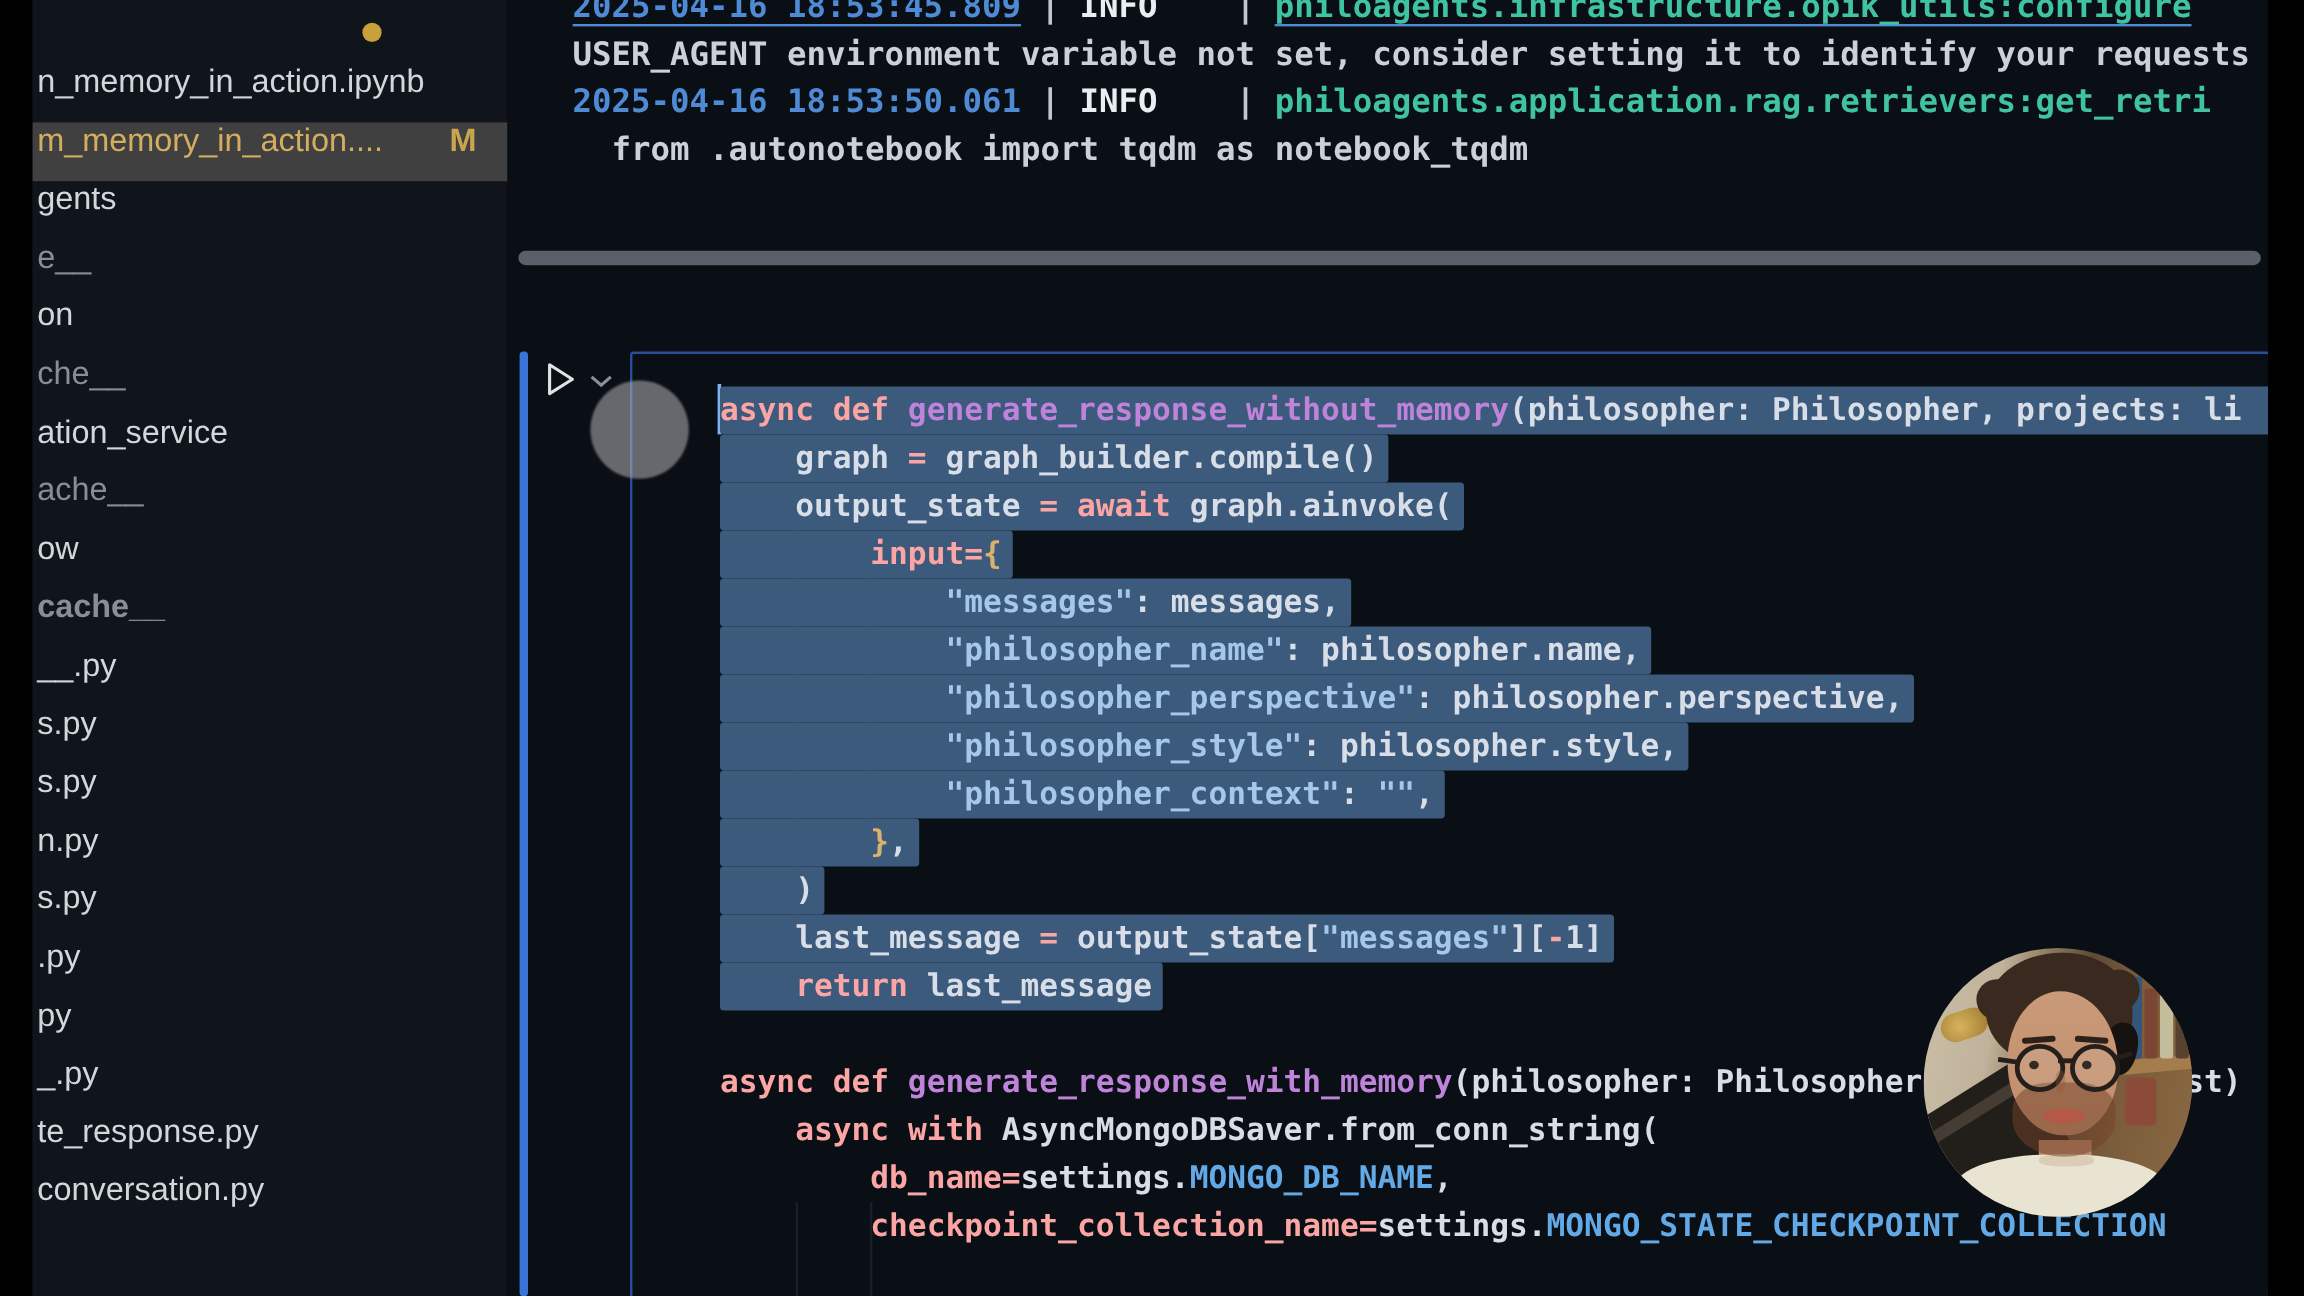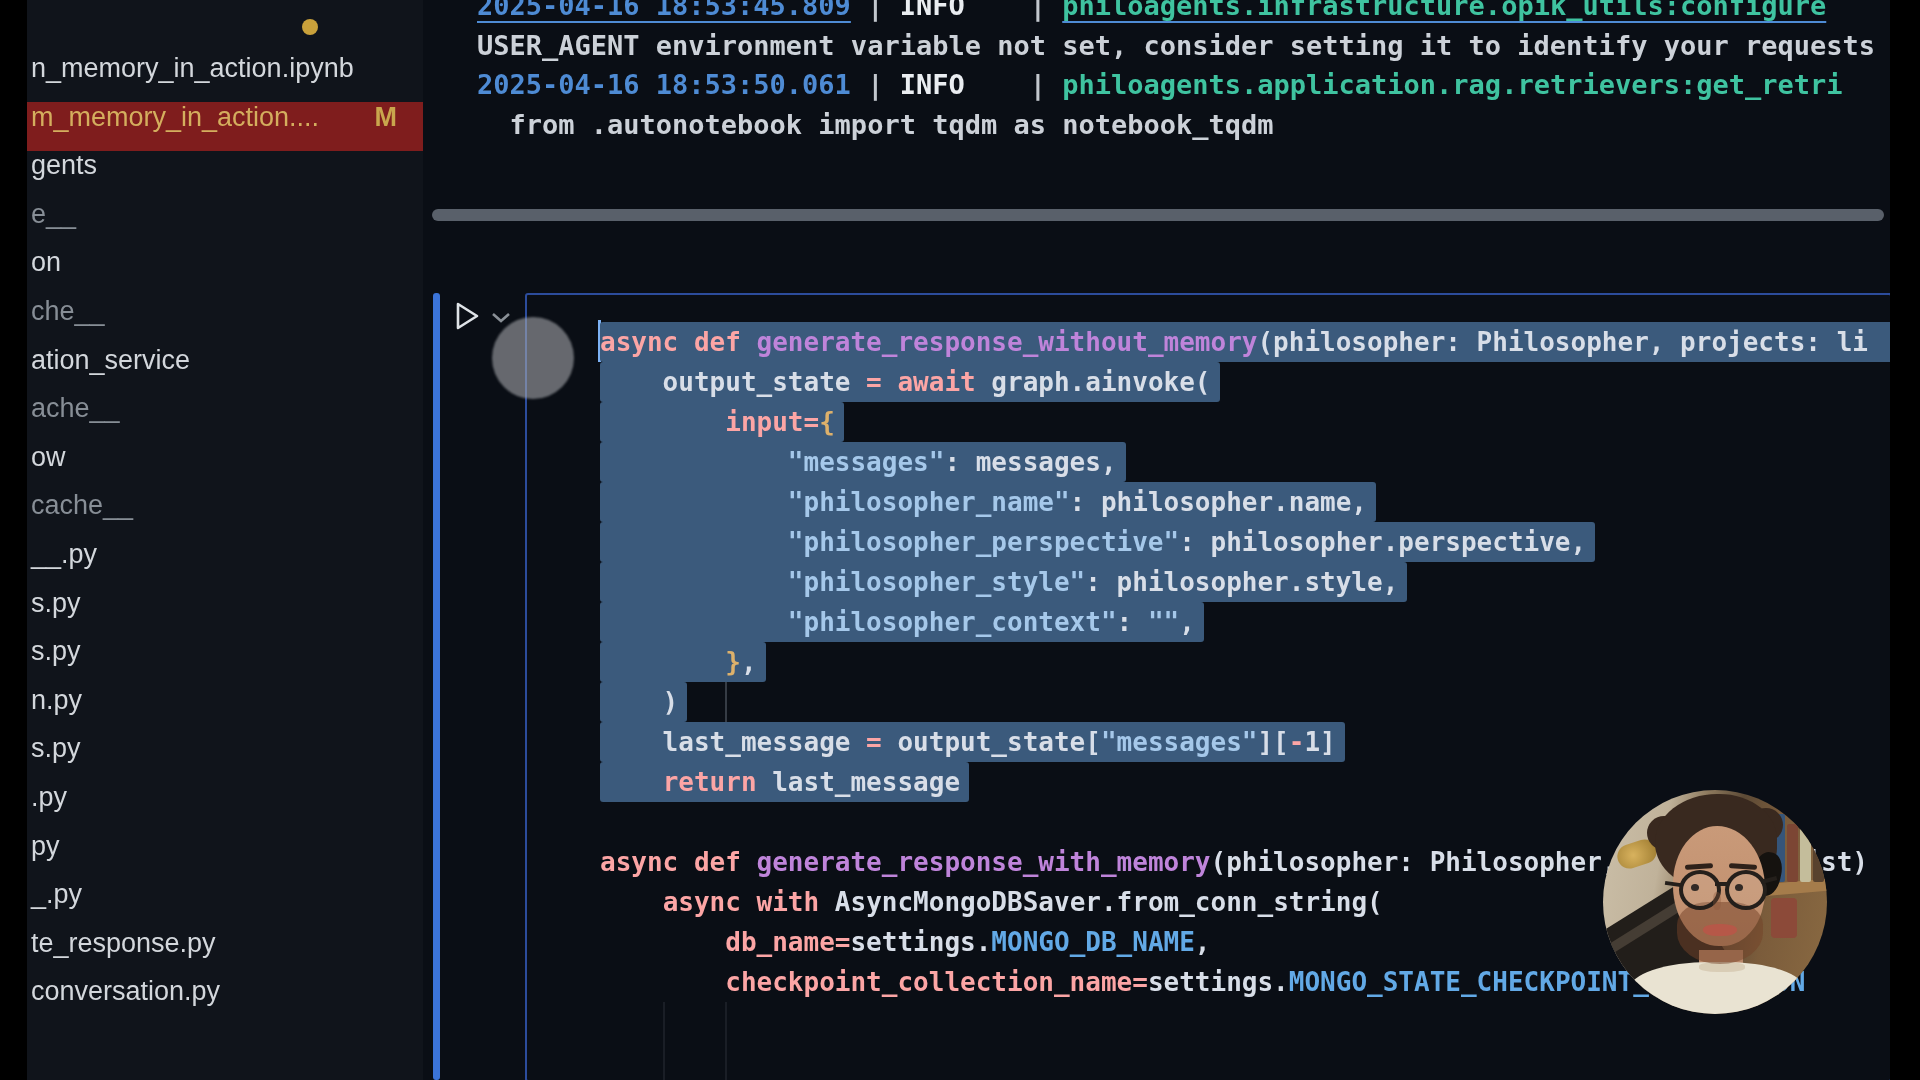--- a/index.html
+++ b/index.html
@@ -3,21 +3,21 @@
 <meta charset="utf-8">
 <style>
   html,body{margin:0;padding:0;background:#000;width:1920px;height:1080px;overflow:hidden;}
   body{position:relative;font-family:"DejaVu Sans Mono","Liberation Mono",monospace;}
 
   
   #sidebar{position:absolute;left:27px;top:0;width:396px;height:1080px;background:#10141b;overflow:hidden;}
   .sb-item{position:absolute;left:0;right:0;height:49px;display:flex;
            font-family:"Liberation Sans",sans-serif;font-size:27px;color:#d3d7dc;padding-left:4px;white-space:nowrap;}
   .sb-item.dim{color:#878e96;}
-  .sb-item.selected{background:#7f1d1d;color:#d4ae5e;}
+  .sb-item.selected{background:#404040;color:#d4ae5e;}
   .sb-badge{position:absolute;right:26px;color:#c9a64d;font-weight:bold;}
   #sb-dot{position:absolute;left:275px;top:19px;width:16px;height:16px;border-radius:50%;background:#c9a13b;}
 
   
   #editor{position:absolute;left:423px;top:0;width:1467px;height:1080px;background:#0a0e15;overflow:hidden;}
 
   #log{position:absolute;left:54px;top:-14px;width:1412px;overflow:hidden;}
   .log-line{height:39.5px;line-height:39.5px;font-size:27px;font-weight:bold;white-space:pre;}
   .lt-ts,.lt-tsu{color:#4e8bd4;}
   .lt-tsu{text-decoration:underline;text-underline-offset:6px;}
@@ -110,21 +110,21 @@
       </div>
       <div class="sb-item" style="top: 344.6px;">
         <span>ation_service</span>
       </div>
       <div class="sb-item dim" style="top: 393.2px;">
         <span>ache__</span>
       </div>
       <div class="sb-item" style="top: 441.8px;">
         <span>ow</span>
       </div>
-      <div class="sb-item dim" style="top: 490.4px;">
+      <div class="sb-item dim" style="top: 490.4px; font-weight: bold;">
         <span>cache__</span>
       </div>
       <div class="sb-item" style="top: 539px;">
         <span>__.py</span>
       </div>
       <div class="sb-item" style="top: 587.6px;">
         <span>s.py</span>
       </div>
       <div class="sb-item" style="top: 636.2px;">
         <span>s.py</span>
@@ -178,20 +178,21 @@
   </div>
 
   <div id="cell">
     <div class="guide" style="left:136px;top:147px;height:320px;"></div>
     <div class="guide" style="left:198px;top:187px;height:240px;"></div>
     <div class="guide faint" style="left:136px;top:707px;height:78px;"></div>
     <div class="guide faint" style="left:198px;top:707px;height:78px;"></div>
     <div id="caret"></div>
     <div id="code">
         <div class="code-line"><span class="selbg ext"><span class="tk-k">async def </span><span class="tk-f">generate_response_without_memory</span><span class="tk-w">(philosopher: Philosopher, projects: li</span></span></div>
+        <div class="code-line"><span class="selbg"><span class="tk-w">    graph </span><span class="tk-o">=</span><span class="tk-w"> graph_builder.compile()</span></span></div>
         <div class="code-line"><span class="selbg"><span class="tk-w">    output_state </span><span class="tk-o">=</span><span class="tk-w"> </span><span class="tk-k">await</span><span class="tk-w"> graph.ainvoke(</span></span></div>
         <div class="code-line"><span class="selbg"><span class="tk-w">        </span><span class="tk-k">input</span><span class="tk-o">=</span><span class="tk-b">{</span></span></div>
         <div class="code-line"><span class="selbg"><span class="tk-w">            </span><span class="tk-s">"messages"</span><span class="tk-w">: messages,</span></span></div>
         <div class="code-line"><span class="selbg"><span class="tk-w">            </span><span class="tk-s">"philosopher_name"</span><span class="tk-w">: philosopher.name,</span></span></div>
         <div class="code-line"><span class="selbg"><span class="tk-w">            </span><span class="tk-s">"philosopher_perspective"</span><span class="tk-w">: philosopher.perspective,</span></span></div>
         <div class="code-line"><span class="selbg"><span class="tk-w">            </span><span class="tk-s">"philosopher_style"</span><span class="tk-w">: philosopher.style,</span></span></div>
         <div class="code-line"><span class="selbg"><span class="tk-w">            </span><span class="tk-s">"philosopher_context"</span><span class="tk-w">: </span><span class="tk-s">""</span><span class="tk-w">,</span></span></div>
         <div class="code-line"><span class="selbg"><span class="tk-w">        </span><span class="tk-b">}</span><span class="tk-w">,</span></span></div>
         <div class="code-line"><span class="selbg"><span class="tk-w">    )</span></span></div>
         <div class="code-line"><span class="selbg"><span class="tk-w">    last_message </span><span class="tk-o">=</span><span class="tk-w"> output_state[</span><span class="tk-s">"messages"</span><span class="tk-w">][</span><span class="tk-o">-</span><span class="tk-w">1]</span></span></div>

